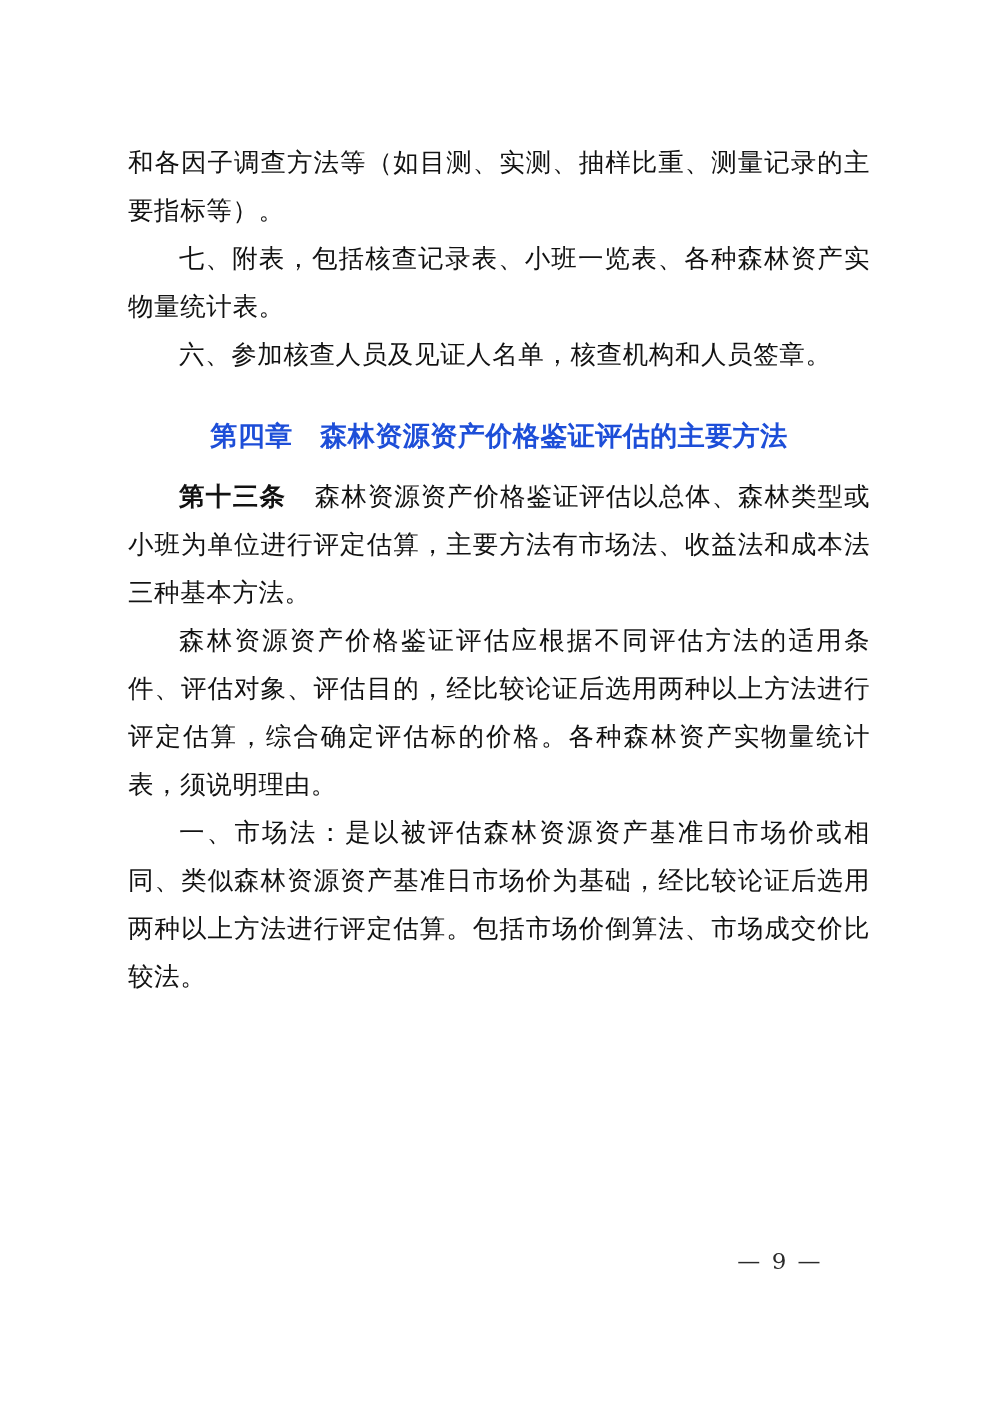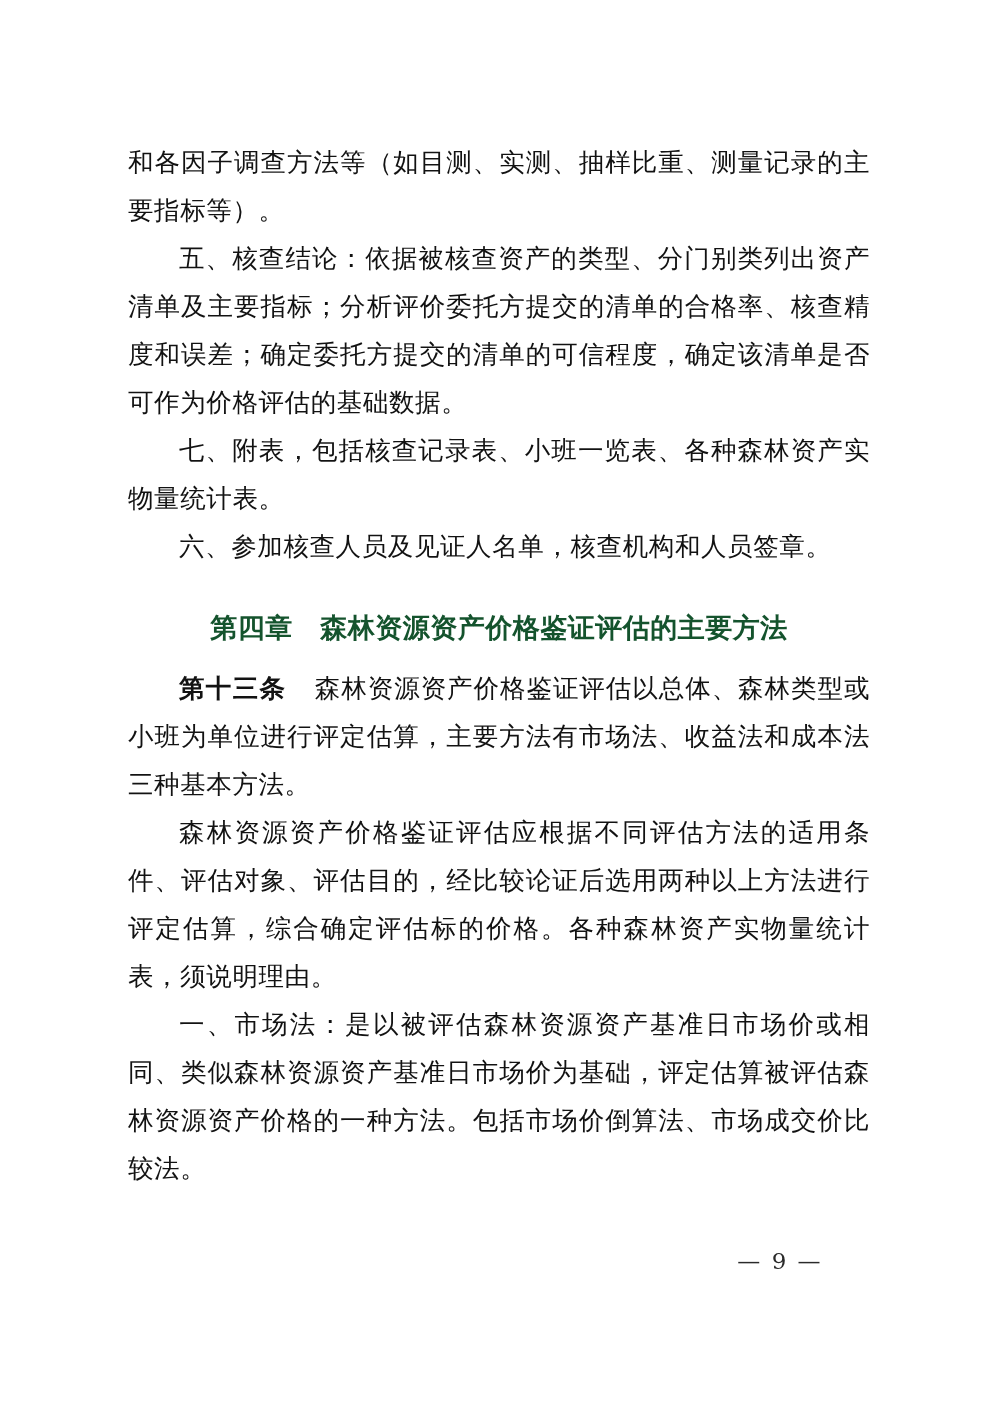--- a/index.html
+++ b/index.html
@@ -42,21 +42,21 @@
 
   .para.no-indent {
     text-indent: 0;
   }
 
   
   .chapter-heading {
     font-family: "Liberation Sans", "DejaVu Sans", sans-serif;
     font-size: 27px;
     line-height: 48px;
-    color: #14532d;
+    color: #1d4ed8;
     text-align: center;
     margin: 0;
     letter-spacing: 0.5px;
     white-space: pre;
   }
 
   .heading-block {
     padding-top: 34px;
     padding-bottom: 12px;
   }
@@ -95,36 +95,35 @@
 </style>
 </head>
 <body>
 
 <div class="page">
 
   <div class="text-column">
 
     <p class="para no-indent">和各因子调查方法等（如目测、实测、抽样比重、测量记录的主要指标等）。</p>
 
-    <p class="para indent">五、核查结论：依据被核查资产的类型、分门别类列出资产清单及主要指标；分析评价委托方提交的清单的合格率、核查精度和误差；确定委托方提交的清单的可信程度，确定该清单是否可作为价格评估的基础数据。</p>
 
     <p class="para indent">七、附表，包括核查记录表、小班一览表、各种森林资产实物量统计表。</p>
 
     <p class="para indent">六、参加核查人员及见证人名单，核查机构和人员签章。</p>
 
     <div class="heading-block">
       <h2 class="chapter-heading">第四章　森林资源资产价格鉴证评估的主要方法</h2>
     </div>
 
     <p class="para indent"><span class="article-label">第十三条</span><span class="article-gap"></span><span>森林资源资产价格鉴证评估以总体、森林类型或小班为单位进行评定估算，主要方法有市场法、收益法和成本法三种基本方法。</span></p>
 
     <p class="para indent">森林资源资产价格鉴证评估应根据不同评估方法的适用条件、评估对象、评估目的，经比较论证后选用两种以上方法进行评定估算，综合确定评估标的价格。各种森林资产实物量统计表，须说明理由。</p>
 
 
-    <p class="para indent">一、市场法：是以被评估森林资源资产基准日市场价或相同、类似森林资源资产基准日市场价为基础，评定估算被评估森林资源资产价格的一种方法。包括市场价倒算法、市场成交价比较法。</p>
+    <p class="para indent">一、市场法：是以被评估森林资源资产基准日市场价或相同、类似森林资源资产基准日市场价为基础，经比较论证后选用两种以上方法进行评定估算。包括市场价倒算法、市场成交价比较法。</p>
 
   </div>
 
   <div class="page-footer">
     <span class="page-number">— 9 —</span>
   </div>
 
 </div>
 
 </body></html>

